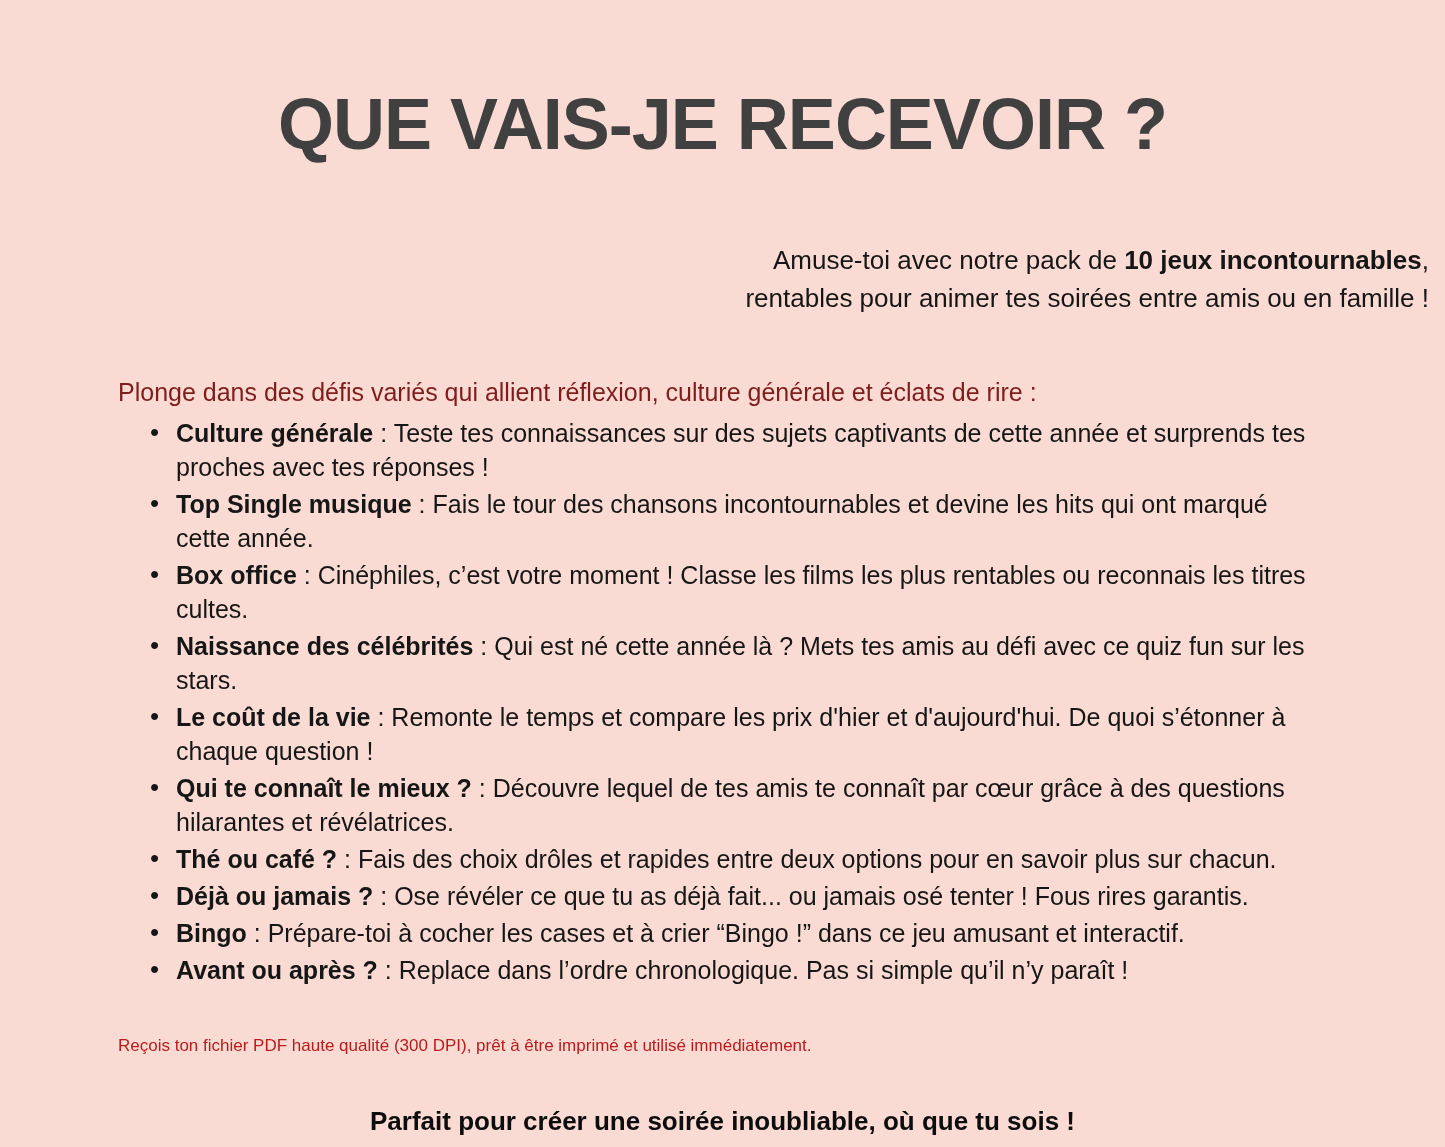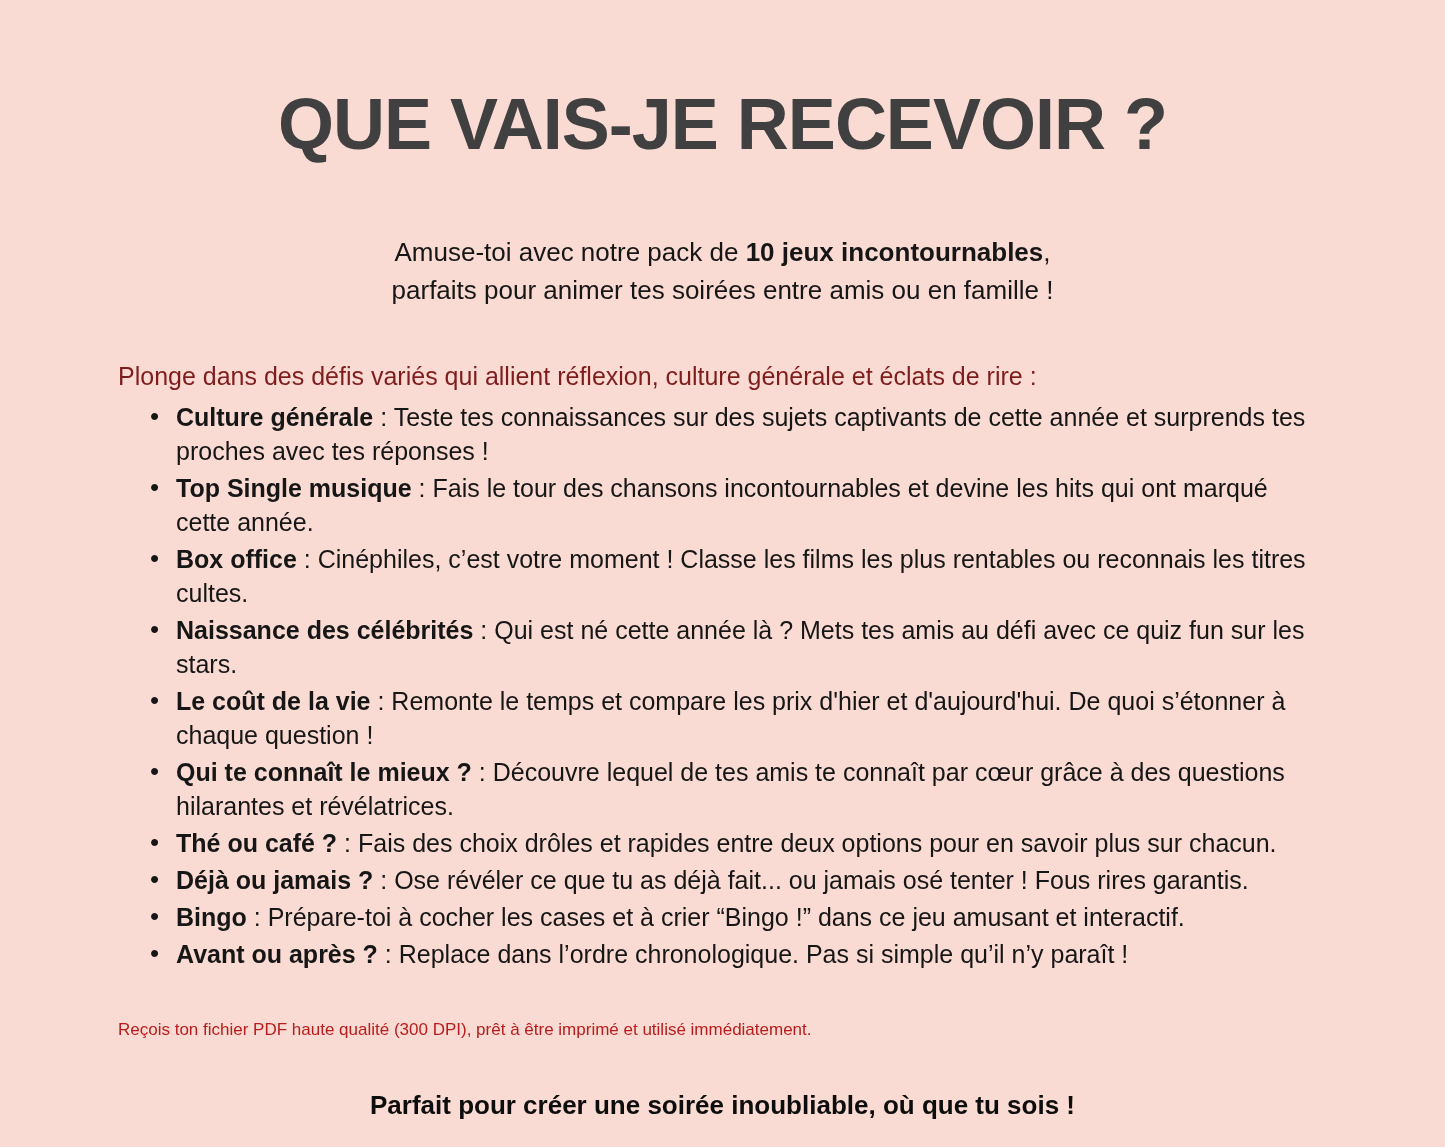--- a/index.html
+++ b/index.html
@@ -25,24 +25,24 @@
     text-align: center;
     font-size: 72px;
     font-weight: 800;
     letter-spacing: -1px;
     line-height: 1;
     margin: 0;
     padding-top: 88px;
     color: #404040;
   }
   .intro {
-    text-align: center;
+    text-align: right;
     font-size: 26px;
     line-height: 1.45;
-    margin: 8px;
+    margin: 16px;
     padding-top: 66px;
     color: #161616;
   }
   .intro b {
     font-weight: 700;
   }
   .lead {
     font-size: 25px;
     line-height: 1.4;
     margin: 0;
@@ -100,21 +100,21 @@
 </style>
 </head>
 <body>
 
 <div class="page">
 
   <h1 class="title">QUE VAIS-JE RECEVOIR ?</h1>
 
   <p class="intro">
     <span>Amuse-toi avec notre pack de </span><b>10 jeux incontournables</b><span>,</span><br>
-    <span>parfaits pour animer tes soirées entre amis ou en famille !</span>
+    <span>rentables pour animer tes soirées entre amis ou en famille !</span>
   </p>
 
   <p class="lead">Plonge dans des défis variés qui allient réflexion, culture générale et éclats de rire :</p>
 
   <ul class="games">
     <li>
       <span class="name">Culture générale</span><span> : Teste tes connaissances sur des sujets captivants de cette année et surprends tes proches avec tes réponses !</span>
     </li>
     <li>
       <span class="name">Top Single musique</span><span> : Fais le tour des chansons incontournables et devine les hits qui ont marqué cette année.</span>

